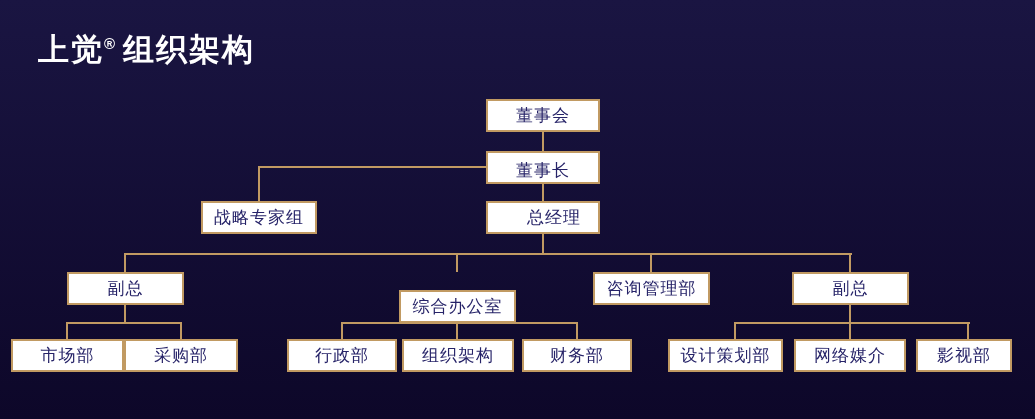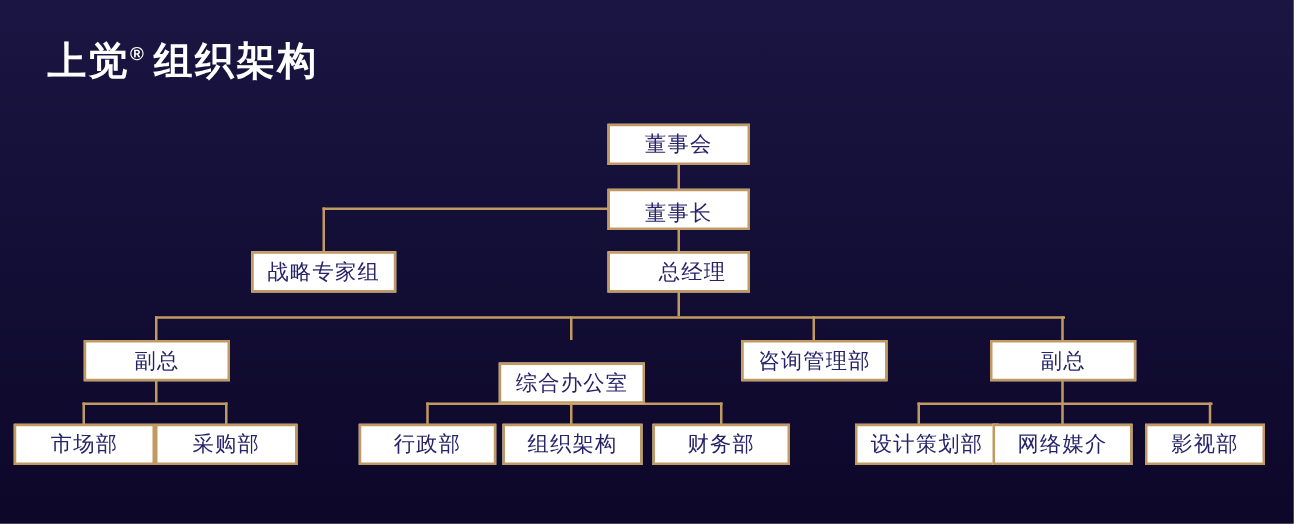--- a/index.html
+++ b/index.html
@@ -109,21 +109,21 @@
     </div>
   <div class="node" style="left:287px;top:339px;width:110px;">
       <span>行政部</span>
     </div>
   <div class="node" style="left:402px;top:339px;width:112px;">
       <span>组织架构</span>
     </div>
   <div class="node" style="left:522px;top:339px;width:110px;">
       <span>财务部</span>
     </div>
-  <div class="node" style="left:684px;top:339px;width:115px;justify-content:center;">
+  <div class="node" style="left:668px;top:339px;width:115px;justify-content:center;">
       <span>设计策划部</span>
     </div>
   <div class="node" style="left:794px;top:339px;width:112px;">
       <span>网络媒介</span>
     </div>
   <div class="node" style="left:916px;top:339px;width:96px;">
       <span>影视部</span>
     </div>
 
 </div>

